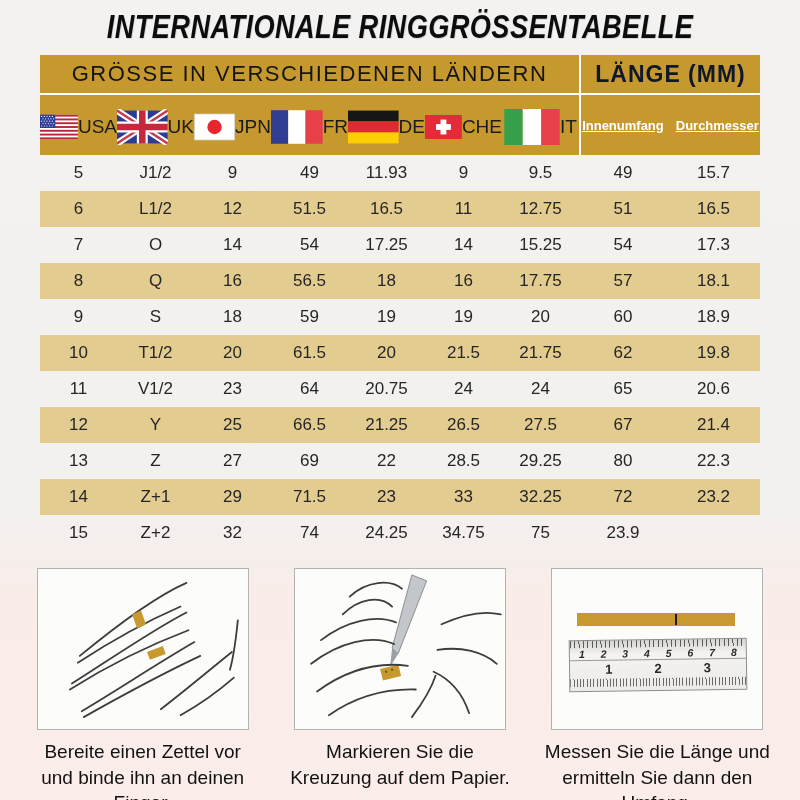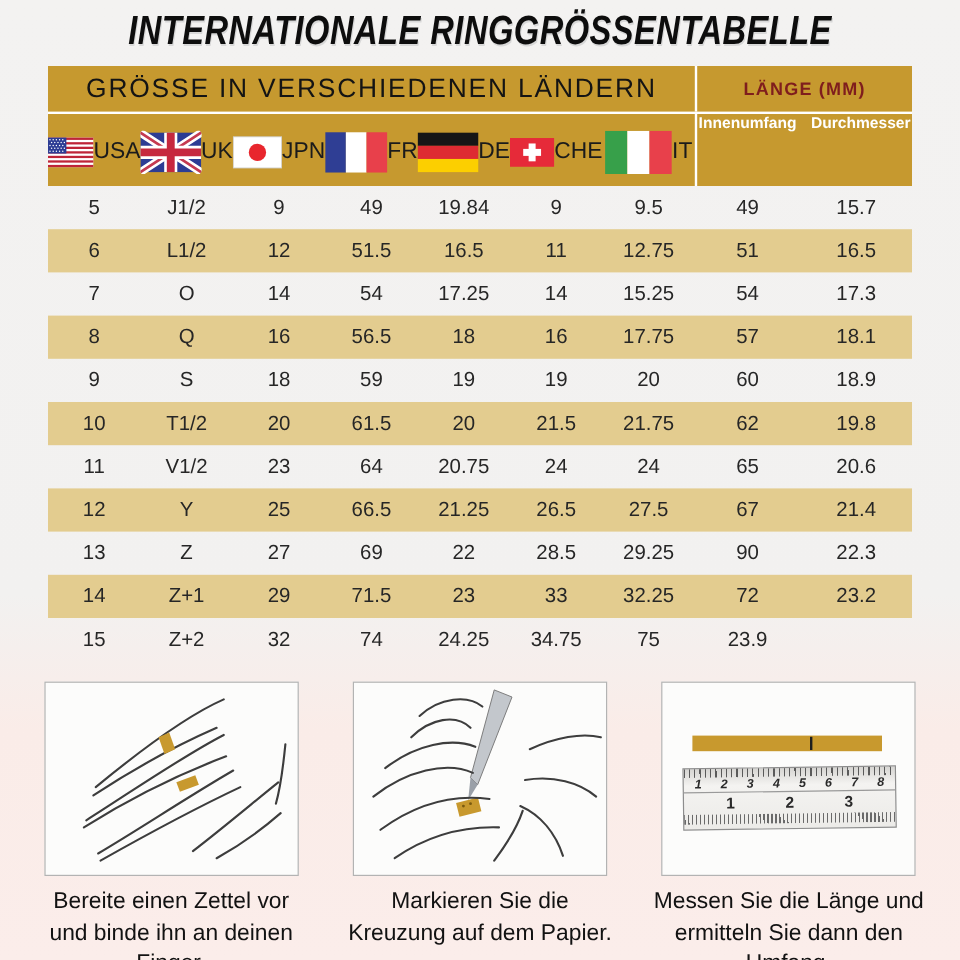--- a/index.html
+++ b/index.html
@@ -25,35 +25,36 @@
   .thead-top {
     display:grid; grid-template-columns:539px 181px;
     background:#C6992F; height:40px; border-bottom:2px solid #fff;
   }
   .th-left {
     display:flex; align-items:center; justify-content:center;
     font-size:22px; letter-spacing:1.5px; color:#141414; white-space:nowrap;border-radius:19px;
   }
   .th-right {
     display:flex; align-items:center; justify-content:center;
-    font-size:15px; font-weight:bold; letter-spacing:1px; color:#7f1d1d;
+    font-size:23px; font-weight:bold; letter-spacing:1px; color:#0f172a;
     border-left:2px solid #fff;
   }
   .thead-flags {
     display:grid; grid-template-columns:repeat(7,77px) 181px;
     background:#C6992F; height:60px;
   }
   .flag-cell { display:flex; flex-direction:row; align-items:center; justify-content:center; padding-top:3px; }
   .flag { width:56px; height:36px; display:block; }
   .flag svg { width:100%; height:100%; display:block; }
   .flag-label { font-size:19px; color:#1b1b1b; line-height:1.05; margin-top:1px; }
   .len-cols {
-    display:flex; align-items:flex-start; justify-content:center; gap:12px;
+    display:flex; align-items:center; justify-content:center; gap:12px;
     border-left:2px solid #fff; color:#fff; font-weight:bold; font-size:13px;
     white-space:nowrap;
+    text-decoration:underline;
   }
   .tbody .tr { display:grid; grid-template-columns:repeat(7,77px) 88px 93px; height:36px; }
   .tr.alt { background:#E3CC8F; }
   .td { display:flex; align-items:center; justify-content:center; font-size:17px; color:#262626; }
 
   
   .steps { position:absolute; top:568px; left:28px; width:744px; display:flex; gap:28px; }
   .step { flex:1; display:flex; flex-direction:column; align-items:center; }
   .figure-box {
     width:212px; height:162px; background:#FCFCFB;
@@ -218,21 +219,21 @@
         <span>Durchmesser</span>
       </div>
     </div>
 
     <div class="tbody">
       <div class="tr">
         <div class="td">5</div>
         <div class="td">J1/2</div>
         <div class="td">9</div>
         <div class="td">49</div>
-        <div class="td">19.84</div>
+        <div class="td">11.93</div>
         <div class="td">9</div>
         <div class="td">9.5</div>
         <div class="td">49</div>
         <div class="td">15.7</div>
       </div>
       <div class="tr alt">
         <div class="td">6</div>
         <div class="td">L1/2</div>
         <div class="td">12</div>
         <div class="td">51.5</div>
@@ -309,21 +310,21 @@
         <div class="td">21.4</div>
       </div>
       <div class="tr">
         <div class="td">13</div>
         <div class="td">Z</div>
         <div class="td">27</div>
         <div class="td">69</div>
         <div class="td">22</div>
         <div class="td">28.5</div>
         <div class="td">29.25</div>
-        <div class="td">90</div>
+        <div class="td">80</div>
         <div class="td">22.3</div>
       </div>
       <div class="tr alt">
         <div class="td">14</div>
         <div class="td">Z+1</div>
         <div class="td">29</div>
         <div class="td">71.5</div>
         <div class="td">23</div>
         <div class="td">33</div>
         <div class="td">32.25</div>

